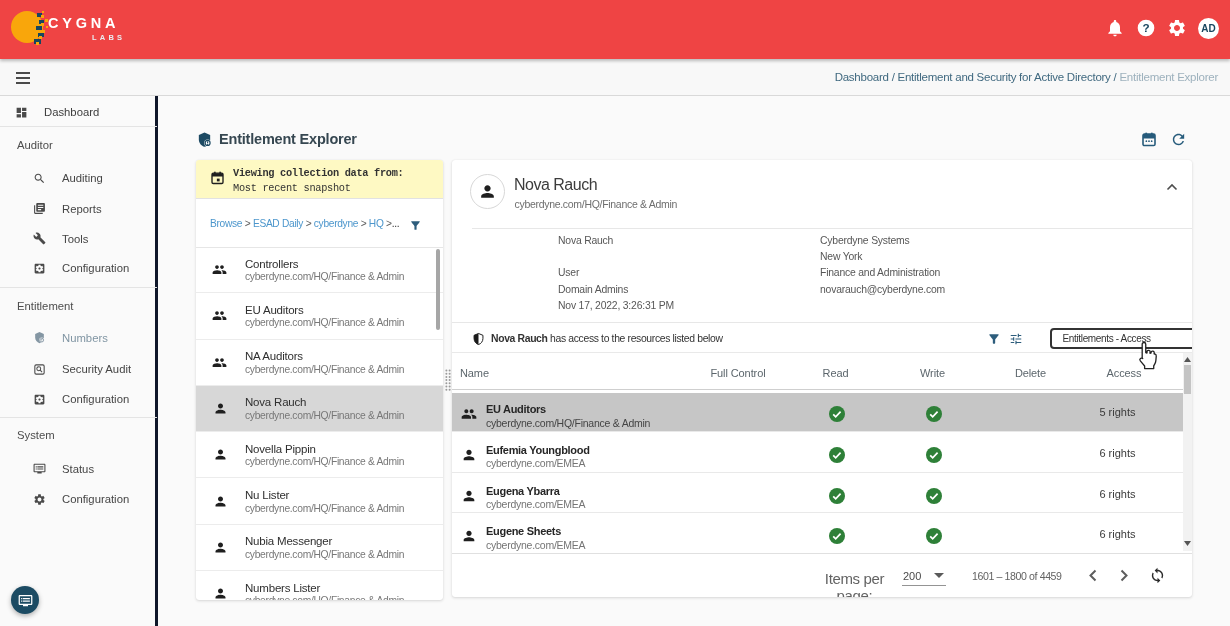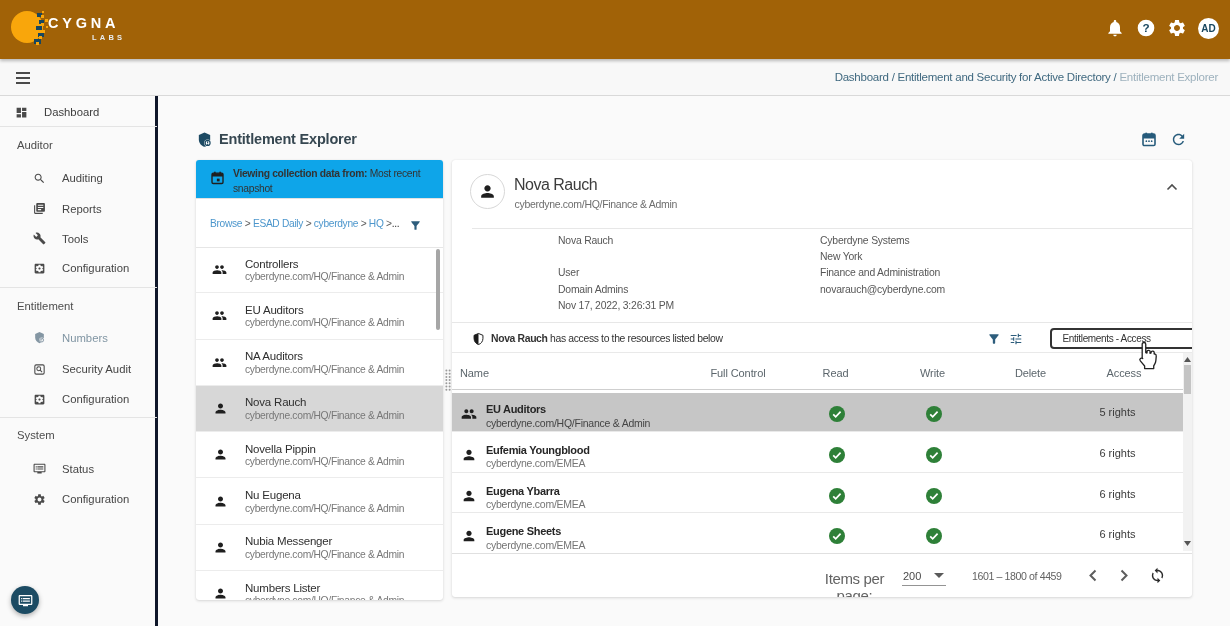--- a/index.html
+++ b/index.html
@@ -1,19 +1,19 @@
 <!DOCTYPE html>
 <html><head>
 <meta charset="utf-8">
 <style>
   * { margin:0; padding:0; box-sizing:border-box; }
   html,body { width:1230px; height:626px; overflow:hidden; background:#fafafa;
     font-family:"Liberation Sans", sans-serif; }
   
-  #topbar { position:absolute; left:0; top:0; width:1230px; height:59px; background:#a16207;
+  #topbar { position:absolute; left:0; top:0; width:1230px; height:59px; background:#ef4444;
     box-shadow:0 2px 3px rgba(0,0,0,.25); z-index:30; }
   #logoC { position:absolute; left:11px; top:11px; width:32px; height:32px; border-radius:50%;
     background:#f9a60b; }
   .px { position:absolute; background:#f9a60b; }
   .nv { position:absolute; background:#17465f; }
   #cygna { position:absolute; left:48px; top:15px; color:#fff; font-size:14.5px; font-weight:bold;
     letter-spacing:3.8px; }
   #labs { position:absolute; left:92px; top:33px; color:#e8edf1; font-size:7.5px; font-weight:bold;
     letter-spacing:3.2px; }
   .topicon { position:absolute; top:18px; }
@@ -34,22 +34,22 @@
   .navitem { position:absolute; left:62px; font-size:11.3px; color:#454545; }
   .navicon { position:absolute; left:33px; width:13px; height:13px; }
   
   #titleicon { position:absolute; left:196px; top:131px; }
   #title { position:absolute; left:219px; top:131px; font-size:14.5px; font-weight:bold;
     color:#364751; letter-spacing:-0.2px; }
   .card { position:absolute; background:#fff; border-radius:3px;
     box-shadow:0 1px 3px rgba(0,0,0,.14), 0 0 1px rgba(0,0,0,.1); }
   
   #lcard { left:196px; top:160px; width:247px; height:440px; overflow:hidden; }
-  #lsec1 { position:absolute; left:0; top:0; width:247px; height:39px; background:#0ea5e9;
-    border-bottom:1px solid #e2e2e2; }
+  #lsec1 { position:absolute; left:0; top:0; width:247px; height:39px; background:#fef9c3;
+    border-bottom:1px solid #e2e2e2;font-family:Liberation Mono, monospace; }
   #lsec1 .txt { position:absolute; left:37px; top:6px; width:196px; letter-spacing:-0.3px; font-size:10.3px; color:#333;
     line-height:15px; }
   #lcrumb { position:absolute; left:14px; top:58px; font-size:10.2px; color:#4c96cc; letter-spacing:-0.3px; }
   #lcrumb .sep { color:#5c5c5c; }
   #llist { position:absolute; left:0; top:87px; width:247px; }
   .lrow { position:absolute; left:0; width:247px; height:46.3px; border-bottom:1px solid #ececec; }
   .lrow .nm { position:absolute; left:49px; top:10.5px; font-size:11.5px; color:#2f2f2f;
     letter-spacing:-0.2px; }
   .lrow .sb { position:absolute; left:49px; top:24px; font-size:10.3px; color:#787878;
     letter-spacing:-0.3px; }
@@ -246,21 +246,21 @@
       <svg class="ic" style="left:17px" width="15" height="15" viewBox="0 0 24 24" fill="#1f1f1f">
           <path d="M12 12c2.21 0 4-1.79 4-4s-1.79-4-4-4-4 1.79-4 4 1.79 4 4 4zm0 2c-2.67 0-8 1.34-8 4v2h16v-2c0-2.66-5.33-4-8-4z"></path>
         </svg>
       <div class="nm">Novella Pippin</div>
         <div class="sb">cyberdyne.com/HQ/Finance &amp; Admin</div>
     </div>
     <div class="lrow" style="top:231.5px">
       <svg class="ic" style="left:17px" width="15" height="15" viewBox="0 0 24 24" fill="#1f1f1f">
           <path d="M12 12c2.21 0 4-1.79 4-4s-1.79-4-4-4-4 1.79-4 4 1.79 4 4 4zm0 2c-2.67 0-8 1.34-8 4v2h16v-2c0-2.66-5.33-4-8-4z"></path>
         </svg>
-      <div class="nm">Nu Eugena</div>
+      <div class="nm">Nu Lister</div>
         <div class="sb">cyberdyne.com/HQ/Finance &amp; Admin</div>
     </div>
     <div class="lrow" style="top:277.8px">
       <svg class="ic" style="left:17px" width="15" height="15" viewBox="0 0 24 24" fill="#1f1f1f">
           <path d="M12 12c2.21 0 4-1.79 4-4s-1.79-4-4-4-4 1.79-4 4 1.79 4 4 4zm0 2c-2.67 0-8 1.34-8 4v2h16v-2c0-2.66-5.33-4-8-4z"></path>
         </svg>
       <div class="nm">Nubia Messenger</div>
         <div class="sb">cyberdyne.com/HQ/Finance &amp; Admin</div>
     </div>
     <div class="lrow" style="top:324.1px">

